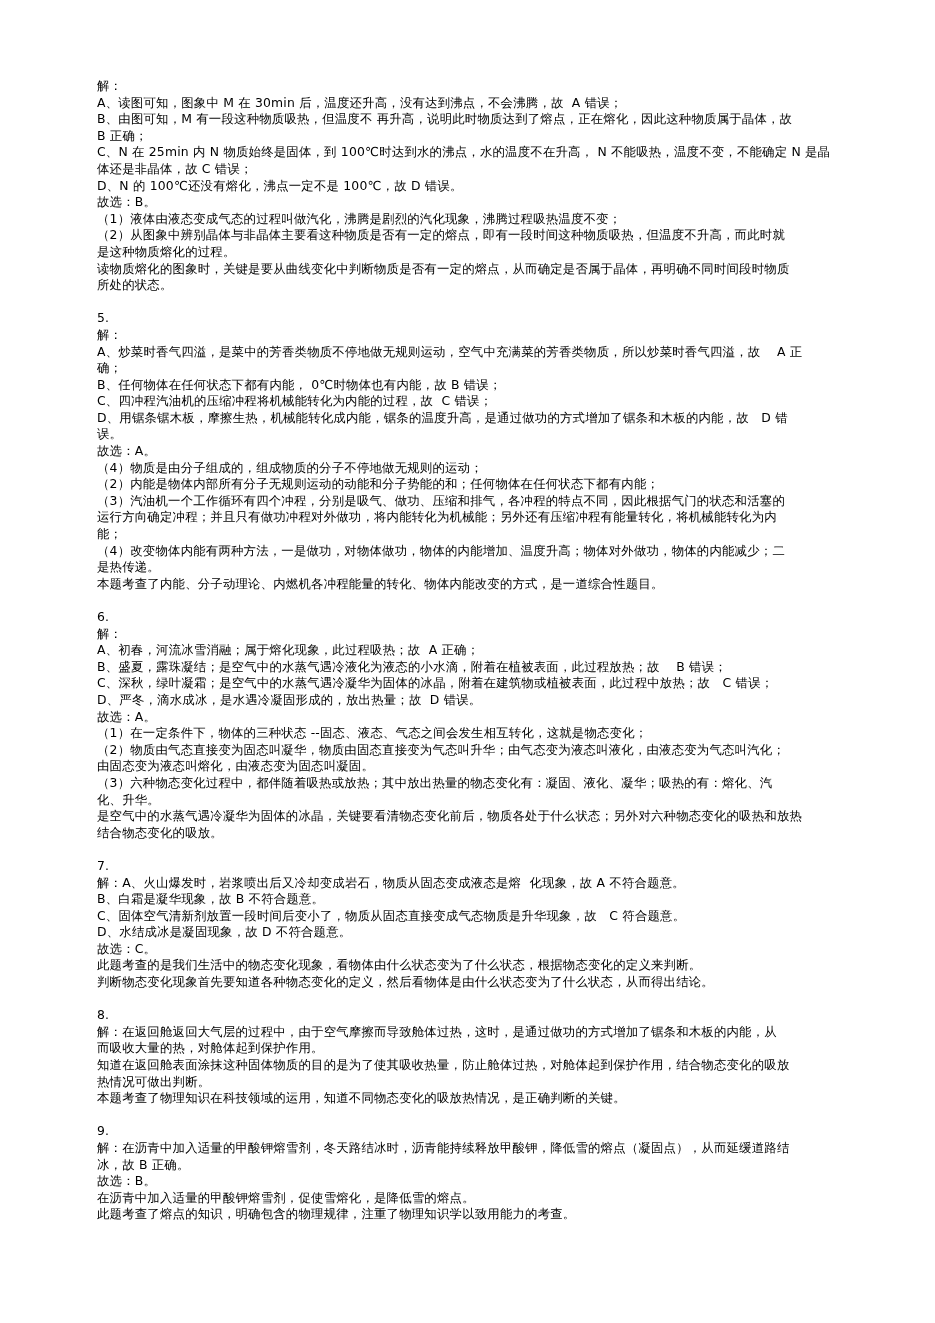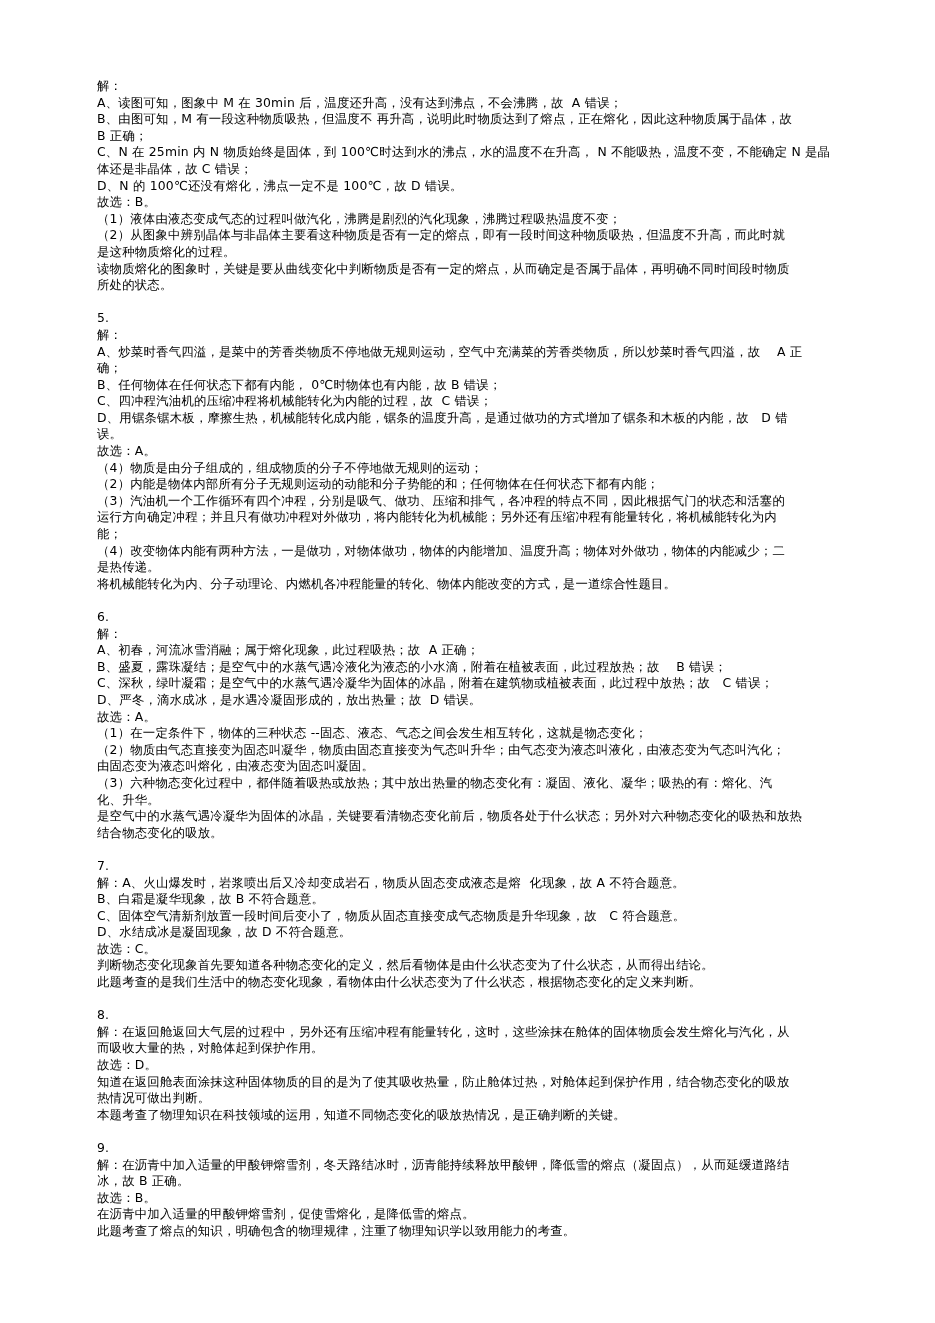--- a/index.html
+++ b/index.html
@@ -61,21 +61,21 @@
       <div class="line">D、用锯条锯木板，摩擦生热，机械能转化成内能，锯条的温度升高，是通过做功的方式增加了锯条和木板的内能，故   D 错</div>
       <div class="line">误。</div>
       <div class="line">故选：A。</div>
       <div class="line">（4）物质是由分子组成的，组成物质的分子不停地做无规则的运动；</div>
       <div class="line">（2）内能是物体内部所有分子无规则运动的动能和分子势能的和；任何物体在任何状态下都有内能；</div>
       <div class="line">（3）汽油机一个工作循环有四个冲程，分别是吸气、做功、压缩和排气，各冲程的特点不同，因此根据气门的状态和活塞的</div>
       <div class="line">运行方向确定冲程；并且只有做功冲程对外做功，将内能转化为机械能；另外还有压缩冲程有能量转化，将机械能转化为内</div>
       <div class="line">能；</div>
       <div class="line">（4）改变物体内能有两种方法，一是做功，对物体做功，物体的内能增加、温度升高；物体对外做功，物体的内能减少；二</div>
       <div class="line">是热传递。</div>
-      <div class="line">将机械能转化为内、分子动理论、内燃机各冲程能量的转化、物体内能改变的方式，是一道综合性题目。</div>
+      <div class="line">本题考查了内能、分子动理论、内燃机各冲程能量的转化、物体内能改变的方式，是一道综合性题目。</div>
     </div>
     <div class="answer-block">
       <div class="line number-line">6.</div>
       <div class="line">解：</div>
       <div class="line">A、初春，河流冰雪消融；属于熔化现象，此过程吸热；故  A 正确；</div>
       <div class="line">B、盛夏，露珠凝结；是空气中的水蒸气遇冷液化为液态的小水滴，附着在植被表面，此过程放热；故    B 错误；</div>
       <div class="line">C、深秋，绿叶凝霜；是空气中的水蒸气遇冷凝华为固体的冰晶，附着在建筑物或植被表面，此过程中放热；故   C 错误；</div>
       <div class="line">D、严冬，滴水成冰，是水遇冷凝固形成的，放出热量；故  D 错误。</div>
       <div class="line">故选：A。</div>
       <div class="line">（1）在一定条件下，物体的三种状态 --固态、液态、气态之间会发生相互转化，这就是物态变化；</div>
@@ -86,28 +86,27 @@
       <div class="line">是空气中的水蒸气遇冷凝华为固体的冰晶，关键要看清物态变化前后，物质各处于什么状态；另外对六种物态变化的吸热和放热</div>
       <div class="line">结合物态变化的吸放。</div>
     </div>
     <div class="answer-block">
       <div class="line number-line">7.</div>
       <div class="line">解：A、火山爆发时，岩浆喷出后又冷却变成岩石，物质从固态变成液态是熔  化现象，故 A 不符合题意。</div>
       <div class="line">B、白霜是凝华现象，故 B 不符合题意。</div>
       <div class="line">C、固体空气清新剂放置一段时间后变小了，物质从固态直接变成气态物质是升华现象，故   C 符合题意。</div>
       <div class="line">D、水结成冰是凝固现象，故 D 不符合题意。</div>
       <div class="line">故选：C。</div>
+      <div class="line">此题考查的是我们生活中的物态变化现象，看物体由什么状态变为了什么状态，根据物态变化的定义来判断。</div>
       <div class="line">判断物态变化现象首先要知道各种物态变化的定义，然后看物体是由什么状态变为了什么状态，从而得出结论。</div>
-      <div class="line">此题考查的是我们生活中的物态变化现象，看物体由什么状态变为了什么状态，根据物态变化的定义来判断。</div>
     </div>
     <div class="answer-block">
       <div class="line number-line">8.</div>
-      <div class="line">解：在返回舱返回大气层的过程中，另外还有压缩冲程有能量转化，这时，这些涂抹在舱体的固体物质会发生熔化与汽化，从</div>
+      <div class="line">解：在返回舱返回大气层的过程中，由于空气摩擦而导致舱体过热，这时，是通过做功的方式增加了锯条和木板的内能，从</div>
       <div class="line">而吸收大量的热，对舱体起到保护作用。</div>
-      <div class="line">故选：D。</div>
       <div class="line">知道在返回舱表面涂抹这种固体物质的目的是为了使其吸收热量，防止舱体过热，对舱体起到保护作用，结合物态变化的吸放</div>
       <div class="line">热情况可做出判断。</div>
       <div class="line">本题考查了物理知识在科技领域的运用，知道不同物态变化的吸放热情况，是正确判断的关键。</div>
     </div>
     <div class="answer-block">
       <div class="line number-line">9.</div>
       <div class="line">解：在沥青中加入适量的甲酸钾熔雪剂，冬天路结冰时，沥青能持续释放甲酸钾，降低雪的熔点（凝固点），从而延缓道路结</div>
       <div class="line">冰，故 B 正确。</div>
       <div class="line">故选：B。</div>
       <div class="line">在沥青中加入适量的甲酸钾熔雪剂，促使雪熔化，是降低雪的熔点。</div>

